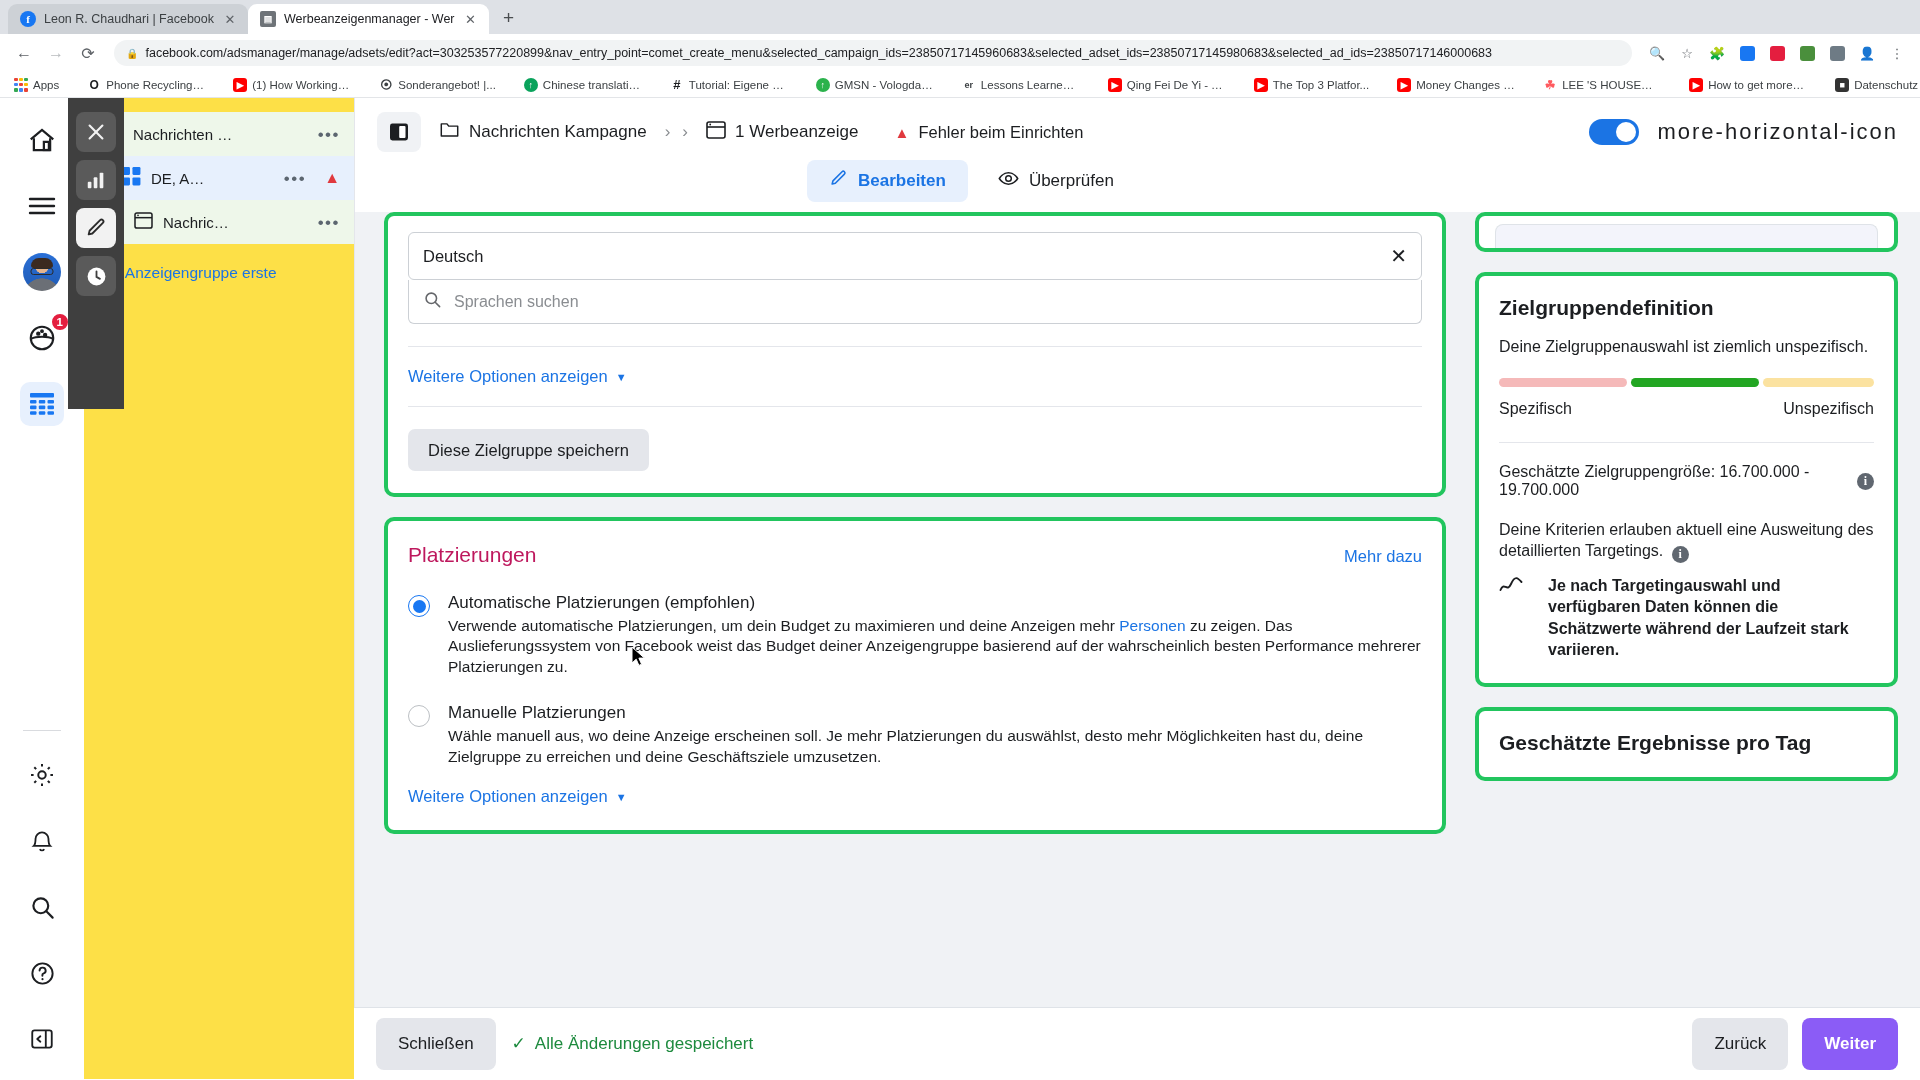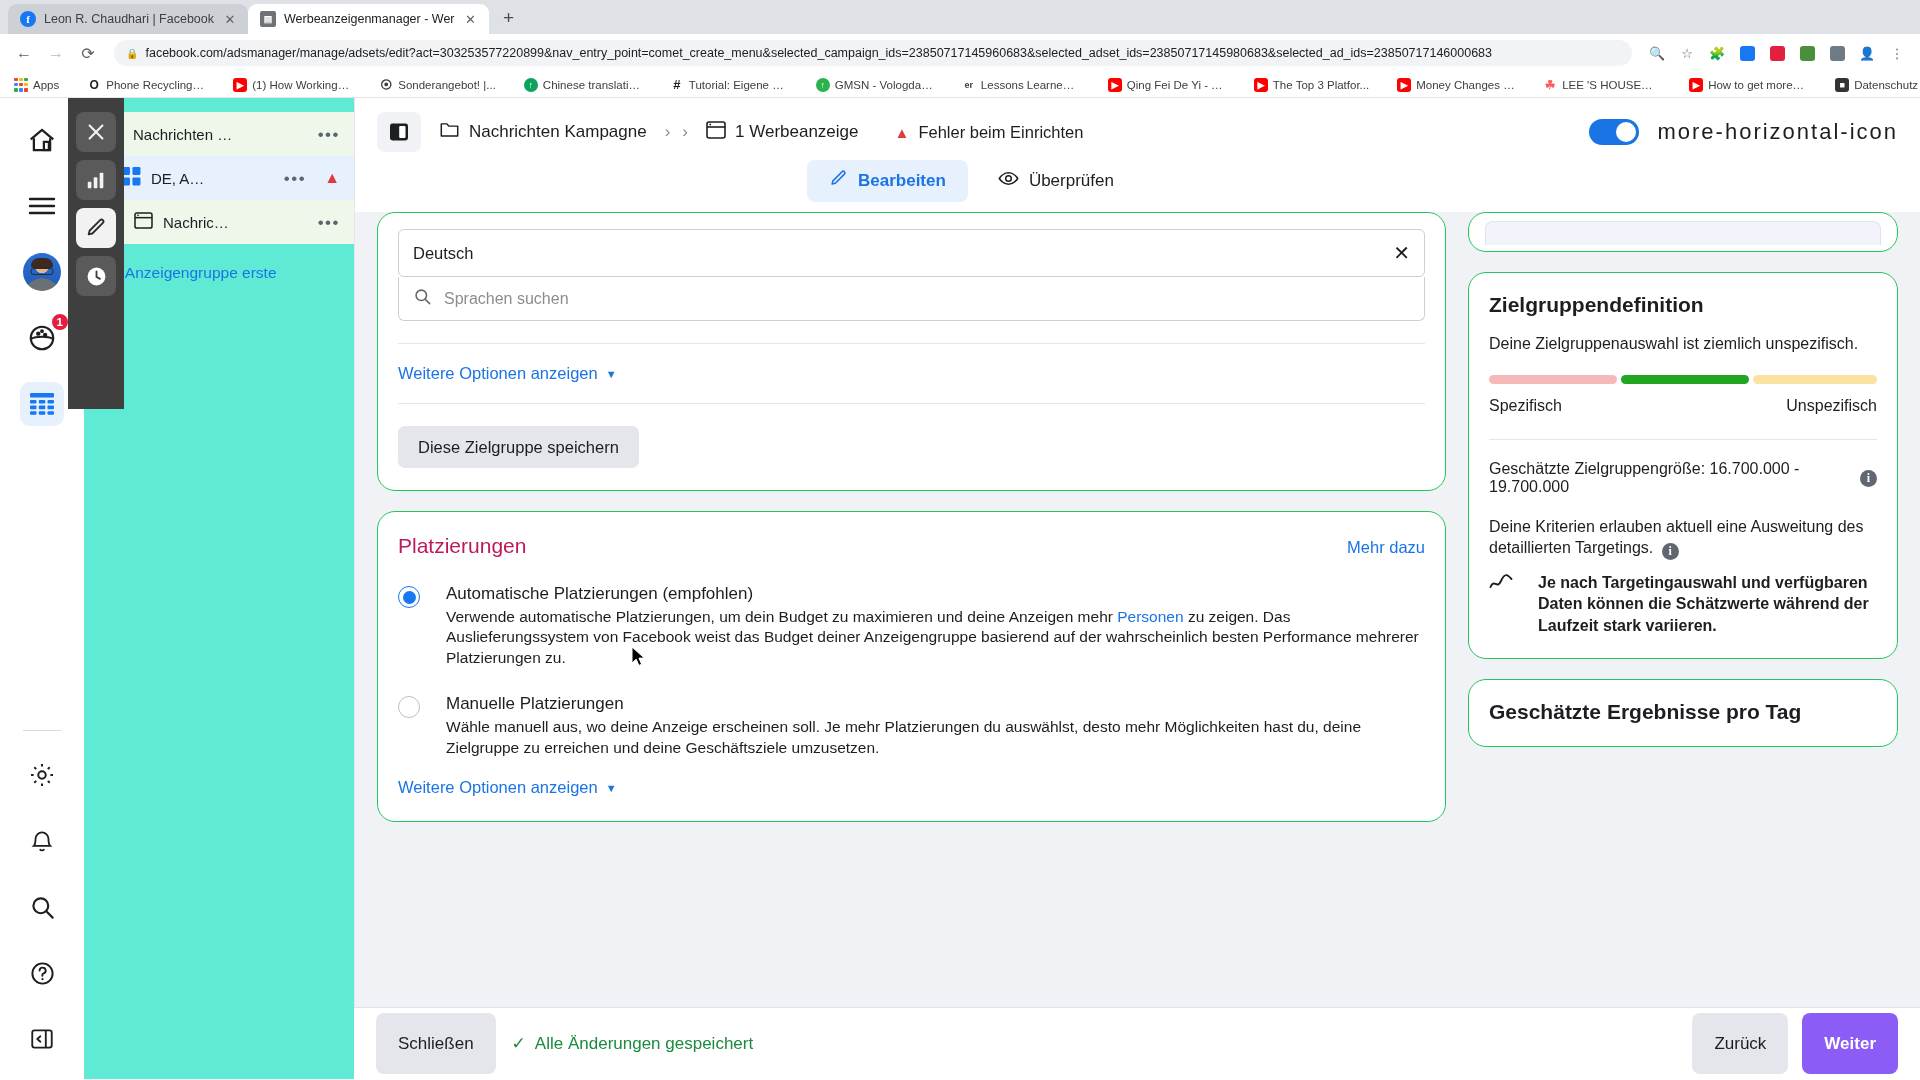--- a/index.html
+++ b/index.html
@@ -180,21 +180,21 @@
   .ds-btn {
     width: 40px; height: 40px; border-radius: 8px;
     background: #5a5a5a; color: #f2f2f2;
     display: flex; align-items: center; justify-content: center;
   }
   .ds-btn.light { background: #f2f2f2; color: #2b2b2b; }
 
   
   .tree-panel {
     width: 270px; flex: 0 0 270px;
-    background: #5eead4; padding-top: 14px;
+    background: #fde047; padding-top: 14px;
     position: relative;
   }
   .tree-row {
     display: flex; align-items: center; gap: 10px;
     height: 44px; padding: 0 14px 0 18px;
     font-size: 15px; color: #1c1e21; position: relative;
   }
   .tree-row .bar {
     position: absolute; left: 0; top: 0; bottom: 0; width: 5px;
   }
@@ -266,22 +266,22 @@
 
   
   .editor-body {
     flex: 1 1 auto; display: flex; gap: 22px;
     padding: 0 22px 0 22px; overflow: hidden; min-height: 0;
   }
   .col-main { flex: 1 1 auto; min-width: 0; padding-top: 0; }
   .col-side { width: 430px; flex: 0 0 430px; padding-top: 0; }
 
   .card {
-    background: #fff; border-radius: 18px;
-    border: 1px solid #22c55e; margin-bottom: 20px;
+    background: #fff; border-radius: 10px;
+    border: 4px solid #22c55e; margin-bottom: 20px; margin-left: 7px;
   }
 
   
   .lang-card { padding: 0 20px 22px 20px; }
   .lang-field {
     display: flex; align-items: center;
     border: 1px solid #ccd0d5; border-radius: 6px;
     height: 48px; padding: 0 14px; margin-top: 16px;
     font-size: 16.5px; color: #1c1e21;
   }
@@ -304,21 +304,21 @@
     background: #e4e6eb; color: #1c1e21;
     border-radius: 7px; height: 42px; padding: 0 20px;
     font-size: 16.5px;
   }
 
   
   .pl-card { padding: 22px 20px 24px 20px; }
   .pl-head { display: flex; align-items: baseline; }
   .pl-title { font-size: 21px; font-weight: normal; color: #be185d; }
   .pl-more { margin-left: auto; color: #1b74e4; font-size: 16.5px; }
-  .radio-row { display: flex; gap: 26px; margin-top: 26px; }
+  .radio-row { display: flex; gap: 18px; margin-top: 26px; }
   .radio {
     width: 22px; height: 22px; flex: 0 0 22px; margin-top: 2px;
     border-radius: 50%; border: 1.5px solid #bcc0c4; background: #fff;
     position: relative;
   }
   .radio.on { border-color: #1877f2; }
   .radio.on::after {
     content: ""; position: absolute; inset: 3.5px;
     border-radius: 50%; background: #1877f2;
   }
@@ -367,21 +367,21 @@
   
   .footer {
     position: absolute; left: 354px; right: 0; bottom: 0;
     height: 72px; background: #fff;
     border-top: 1px solid #dfe3e8;
     display: flex; align-items: center; padding: 0 22px; gap: 16px;
     z-index: 5;
   }
   .foot-btn {
     display: inline-flex; align-items: center; justify-content: center;
-    border-radius: 8px; height: 61px; padding: 12px 22px; font-size: 17px;
+    border-radius: 8px; height: 52px; padding: 12px 22px; font-size: 17px;
   }
   .foot-grey { background: #e4e6eb; color: #1c1e21; }
   .foot-blue { background: #8b5cf6; color: #fff; font-weight: bold; }
   .saved {
     display: flex; align-items: center; gap: 9px;
     color: #1d8a3e; font-size: 17px;
   }
   .foot-right { margin-left: auto; display: flex; gap: 14px; }
 
   

